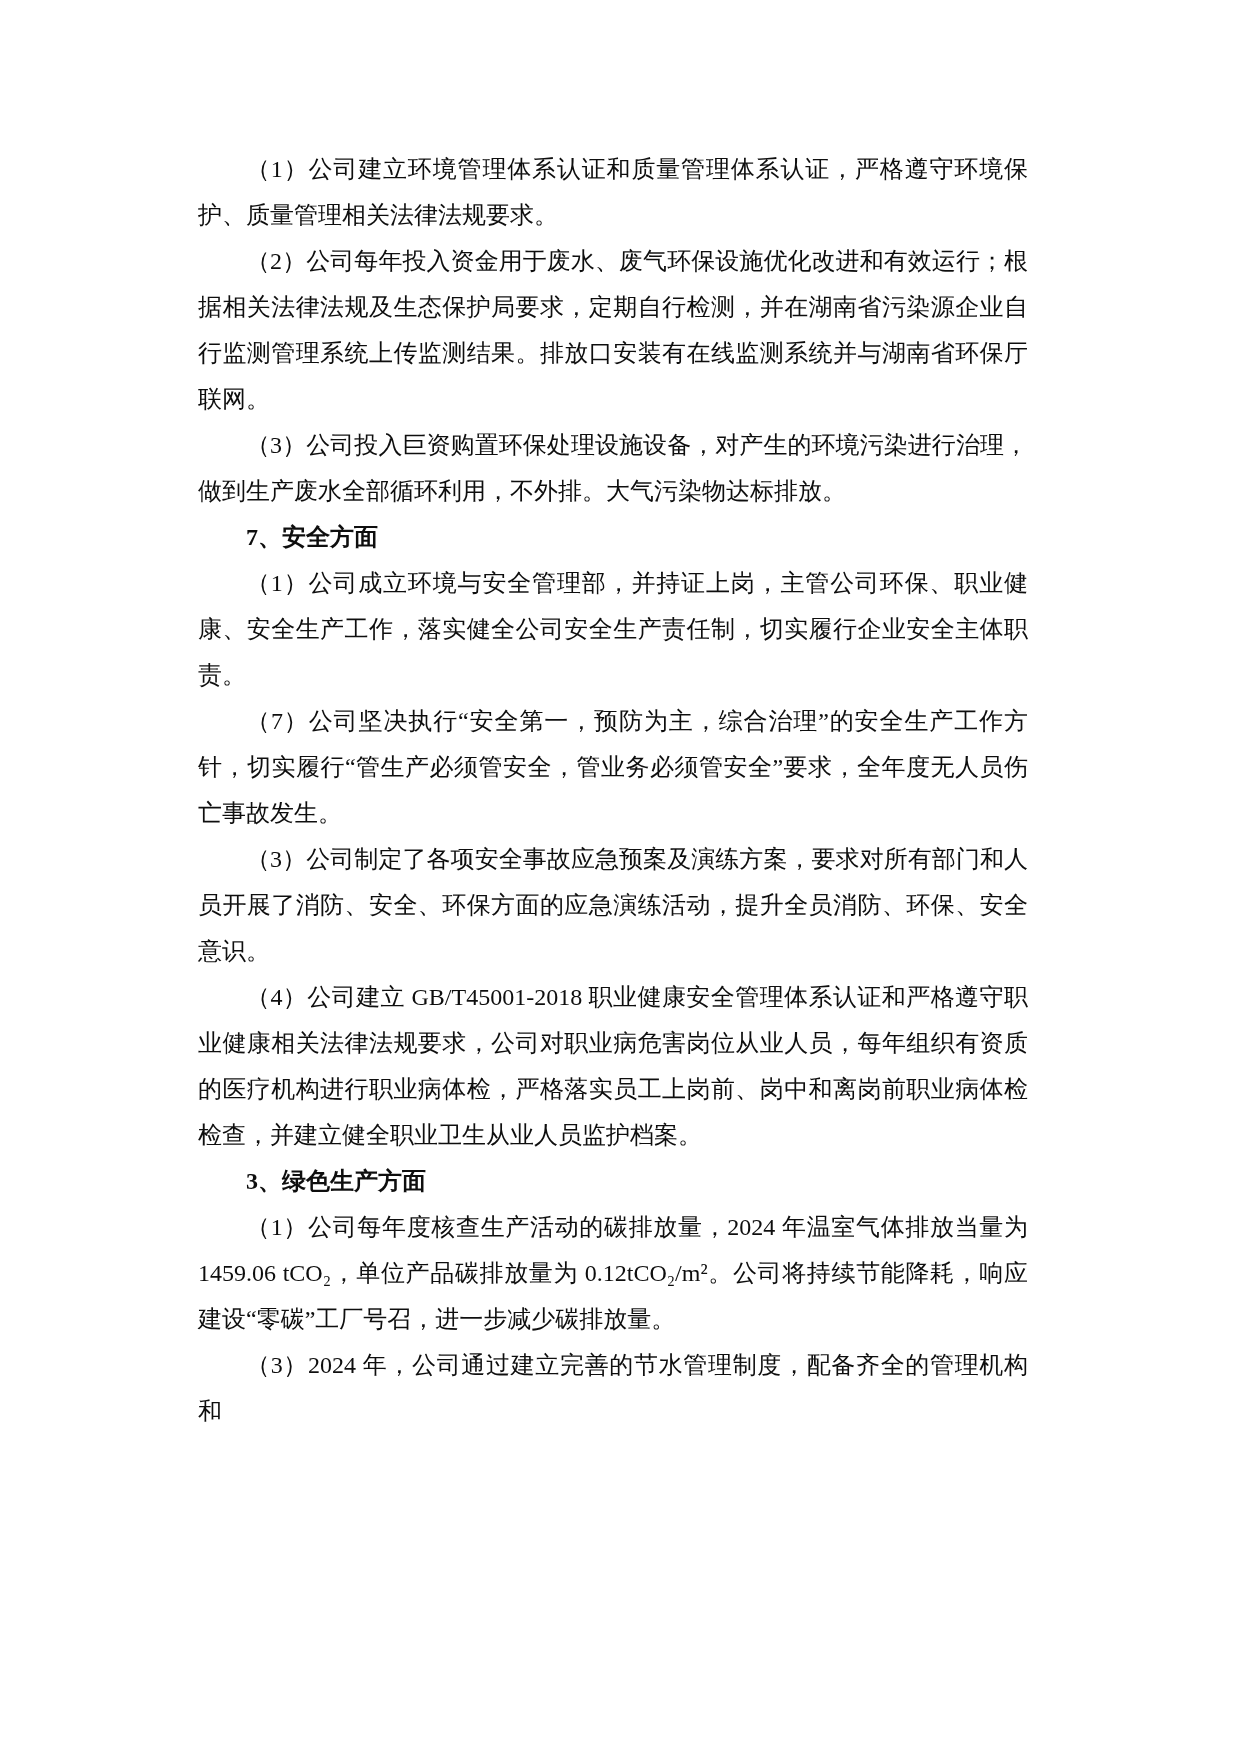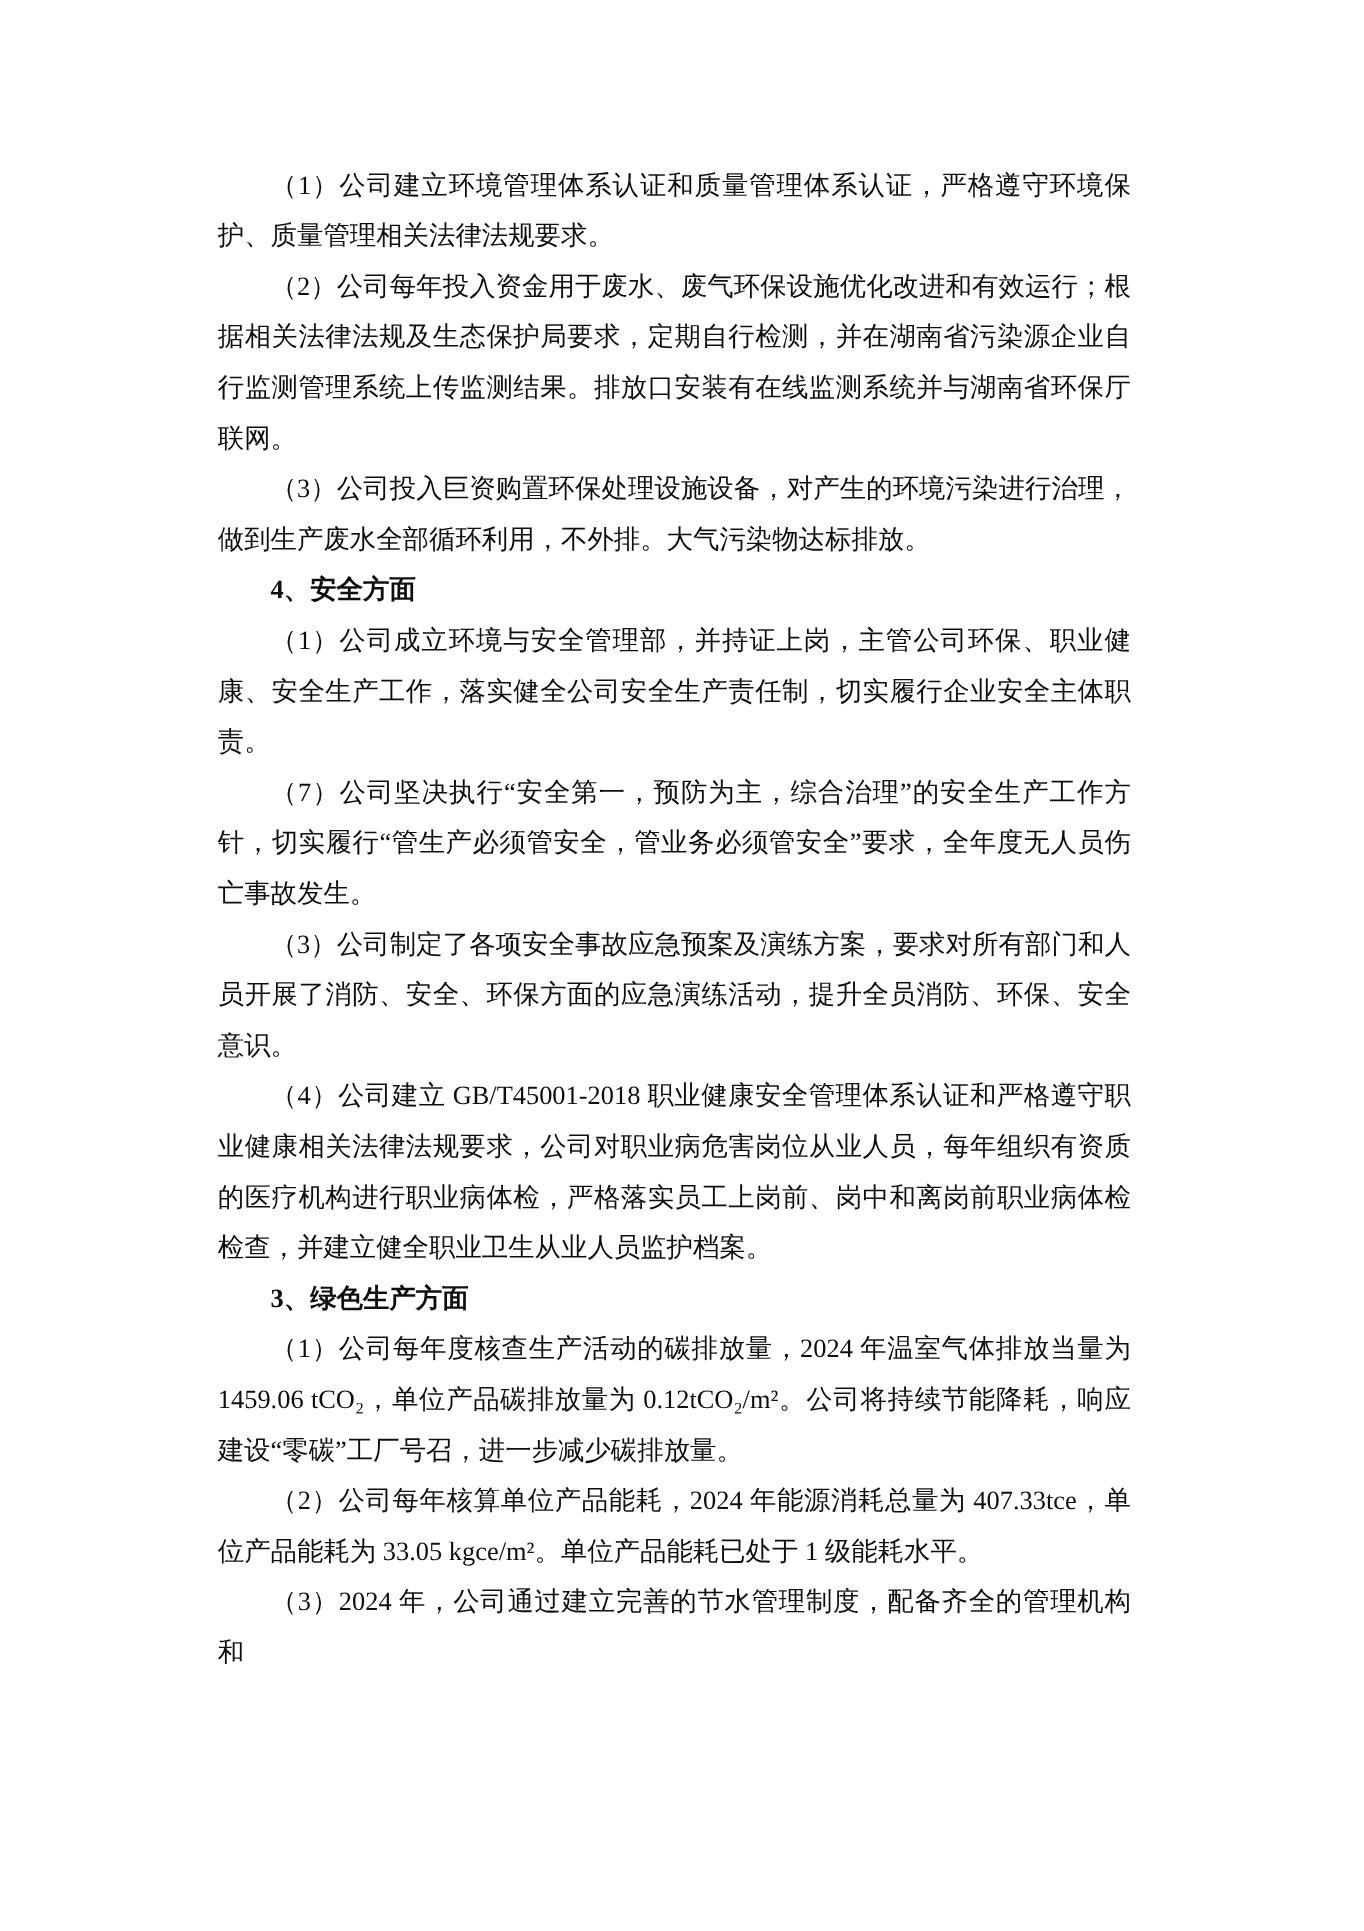--- a/index.html
+++ b/index.html
@@ -91,28 +91,27 @@
 </style>
 </head>
 <body>
 
 <div class="page">
 
   <div class="doc">
       <p class="para">（1）公司建立环境管理体系认证和质量管理体系认证，严格遵守环境保护、质量管理相关法律法规要求。</p>
       <p class="para">（2）公司每年投入资金用于废水、废气环保设施优化改进和有效运行；根据相关法律法规及生态保护局要求，定期自行检测，并在湖南省污染源企业自行监测管理系统上传监测结果。排放口安装有在线监测系统并与湖南省环保厅联网。</p>
       <p class="para">（3）公司投入巨资购置环保处理设施设备，对产生的环境污染进行治理，做到生产废水全部循环利用，不外排。大气污染物达标排放。</p>
-      <p class="para heading">4、安全方面</p>
+      <p class="para heading">7、安全方面</p>
       <p class="para">（1）公司成立环境与安全管理部，并持证上岗，主管公司环保、职业健康、安全生产工作，落实健全公司安全生产责任制，切实履行企业安全主体职责。</p>
       <p class="para">（7）公司坚决执行“安全第一，预防为主，综合治理”的安全生产工作方针，切实履行“管生产必须管安全，管业务必须管安全”要求，全年度无人员伤亡事故发生。</p>
       <p class="para">（3）公司制定了各项安全事故应急预案及演练方案，要求对所有部门和人员开展了消防、安全、环保方面的应急演练活动，提升全员消防、环保、安全意识。</p>
       <p class="para">（4）公司建立 GB/T45001-2018 职业健康安全管理体系认证和严格遵守职业健康相关法律法规要求，公司对职业病危害岗位从业人员，每年组织有资质的医疗机构进行职业病体检，严格落实员工上岗前、岗中和离岗前职业病体检检查，并建立健全职业卫生从业人员监护档案。</p>
       <p class="para heading">3、绿色生产方面</p>
       <p class="para">（1）公司每年度核查生产活动的碳排放量，2024 年温室气体排放当量为 1459.06 tCO₂，单位产品碳排放量为 0.12tCO₂/m²。公司将持续节能降耗，响应建设“零碳”工厂号召，进一步减少碳排放量。</p>
-      <p class="para">（2）公司每年核算单位产品能耗，2024 年能源消耗总量为 407.33tce，单位产品能耗为 33.05 kgce/m²。单位产品能耗已处于 1 级能耗水平。</p>
       <p class="para">（3）2024 年，公司通过建立完善的节水管理制度，配备齐全的管理机构和</p>
     </div>
 
   <div class="page-number">7</div>
 
   <div class="watermark">
     <div class="wm-row">
       <div class="wm-logo">CS</div>
       <div class="wm-name"><span>扫描全能王</span><span class="wm-tm">™</span></div>
     </div>

